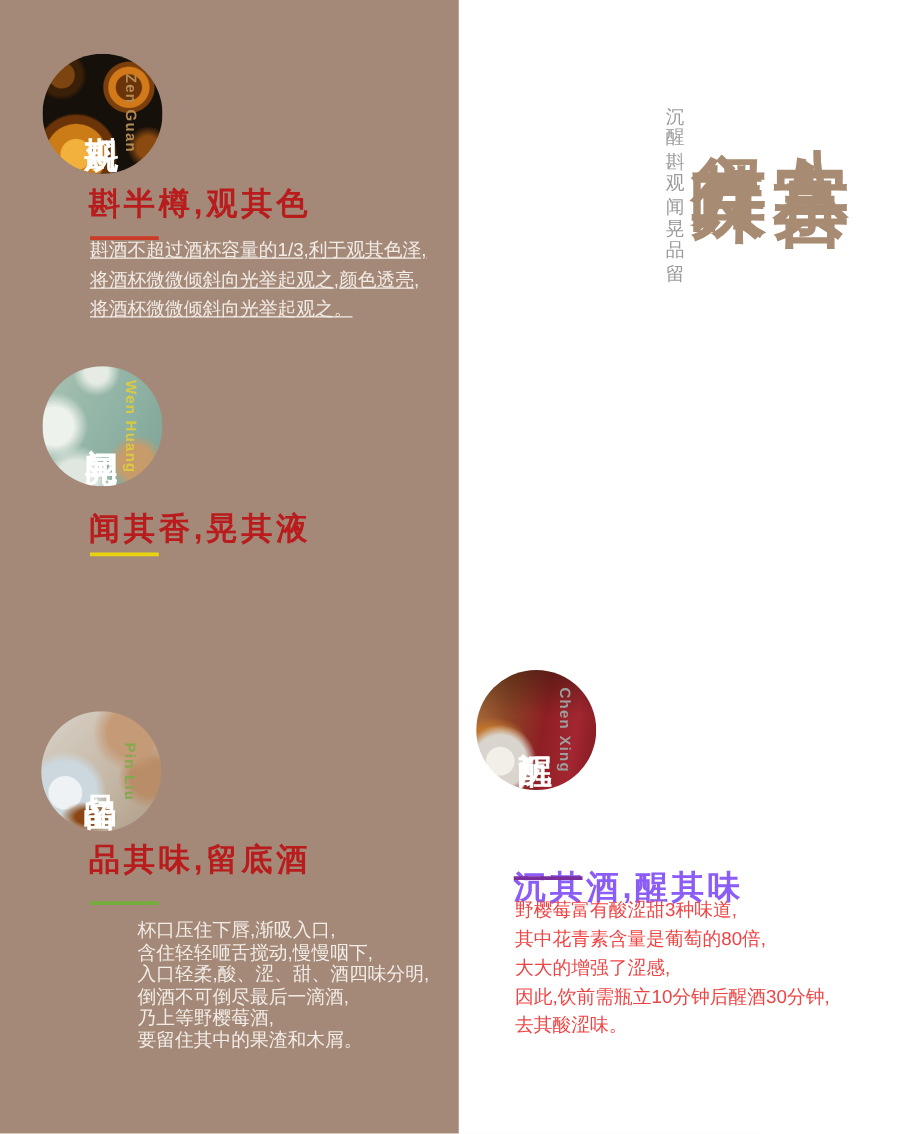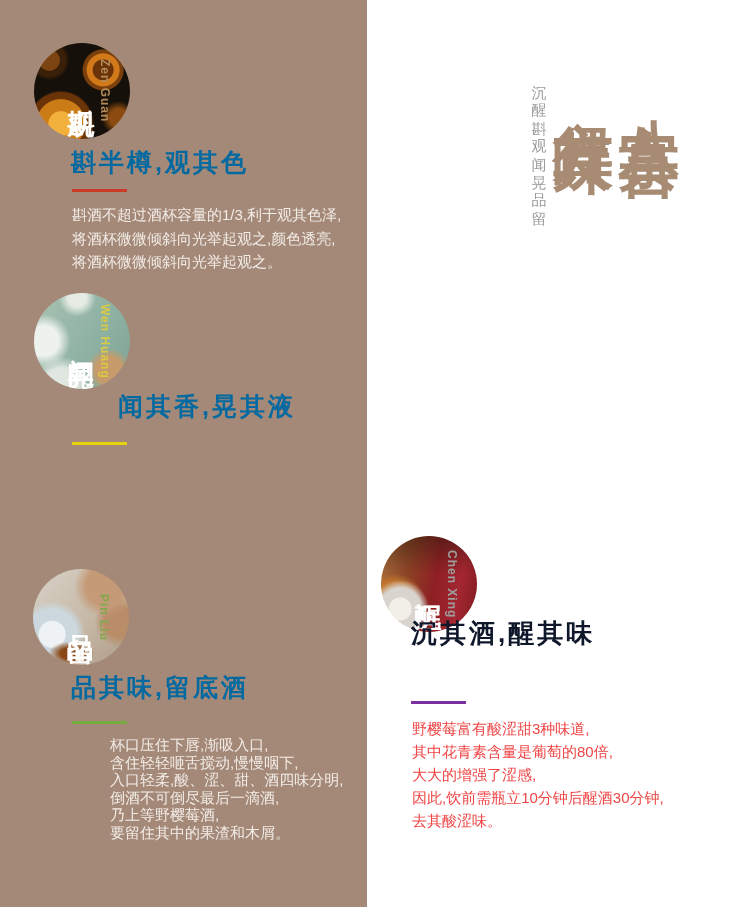--- a/index.html
+++ b/index.html
@@ -33,32 +33,32 @@
   .photo-4{background:
     linear-gradient(180deg, rgba(45,22,10,0.5) 0%, rgba(0,0,0,0) 38%),
     radial-gradient(circle 30px at 20% 76%, #f2efe9 0 11px, #d9d4cd 12px 21px, rgba(0,0,0,0) 29px),
     radial-gradient(ellipse 38px 24px at 12% 58%, #c1762e 0 15px, rgba(0,0,0,0) 29px),
     linear-gradient(100deg, #a96f3e 0%, #8c4526 28%, #8e1f24 55%, #a32631 78%, #7e1a20 100%);}
   .badge-text{position:absolute;inset:0;display:flex;align-items:center;justify-content:center;transform:translateX(7px);}
   .badge-zh{writing-mode:vertical-rl;text-orientation:upright;font-size:27px;line-height:30px;font-weight:bold;color:#ffffff;letter-spacing:3px;}
   .badge-py{writing-mode:vertical-rl;font-size:12px;font-weight:bold;letter-spacing:1px;margin-left:2px;}
 
   
-  .heading{position:absolute;font-size:25px;font-weight:bold;letter-spacing:3px;color:#0369a1;white-space:nowrap;}
+  .heading{position:absolute;font-size:25px;font-weight:bold;letter-spacing:3px;color:#b91c1c;white-space:nowrap;}
   .underline{position:absolute;width:55px;height:3px;}
   .body{position:absolute;font-size:15px;color:#f2ece7;white-space:nowrap;}
   .body div{display:block;}
 
   .c1{left:34px;top:43px;}   .h1{left:71px;top:146px;}  .u1{left:72px;top:189px;background:#cc3a28;}
-  .b1{left:72px;top:203px;line-height:23.5px;}
-  .c2{left:34px;top:293px;}  .h2{left:71px;top:390px;margin-left:47px;}  .u2{left:72px;top:442px;background:#e8d40e;}
+  .b1{left:72px;top:189px;line-height:23.5px;text-decoration:underline;}
+  .c2{left:34px;top:293px;}  .h2{left:71px;top:406px;}  .u2{left:72px;top:442px;background:#e8d40e;}
   .b2{left:72px;top:457px;line-height:23px;}
   .c3{left:33px;top:569px;}  .h3{left:71px;top:671px;}  .u3{left:72px;top:721px;background:#74ad3e;}
   .b3{left:72px;top:736px;line-height:17.5px;margin-left:38px;}
-  .c4{left:381px;top:536px;} .h4{left:411px;top:616px;color:#0f172a;font-size:26px;}
+  .c4{left:381px;top:536px;} .h4{left:411px;top:692px;color:#8b5cf6;font-size:26px;}
   .u4{left:411px;top:701px;background:#7b2f9e;}
   .b4{left:412px;top:717px;line-height:23px;color:#ef4444;}
 
   .py-1{color:#b28a56;} .py-2{color:#d9c945;} .py-3{color:#83a94f;} .py-4{color:#9e9e9e;}
 
   
   .big-mantra{
     position:absolute;top:72px;right:51px;height:300px;
     writing-mode:vertical-rl;font-size:60px;line-height:66px;letter-spacing:5px;
     font-weight:bold;color:#a88b73;

